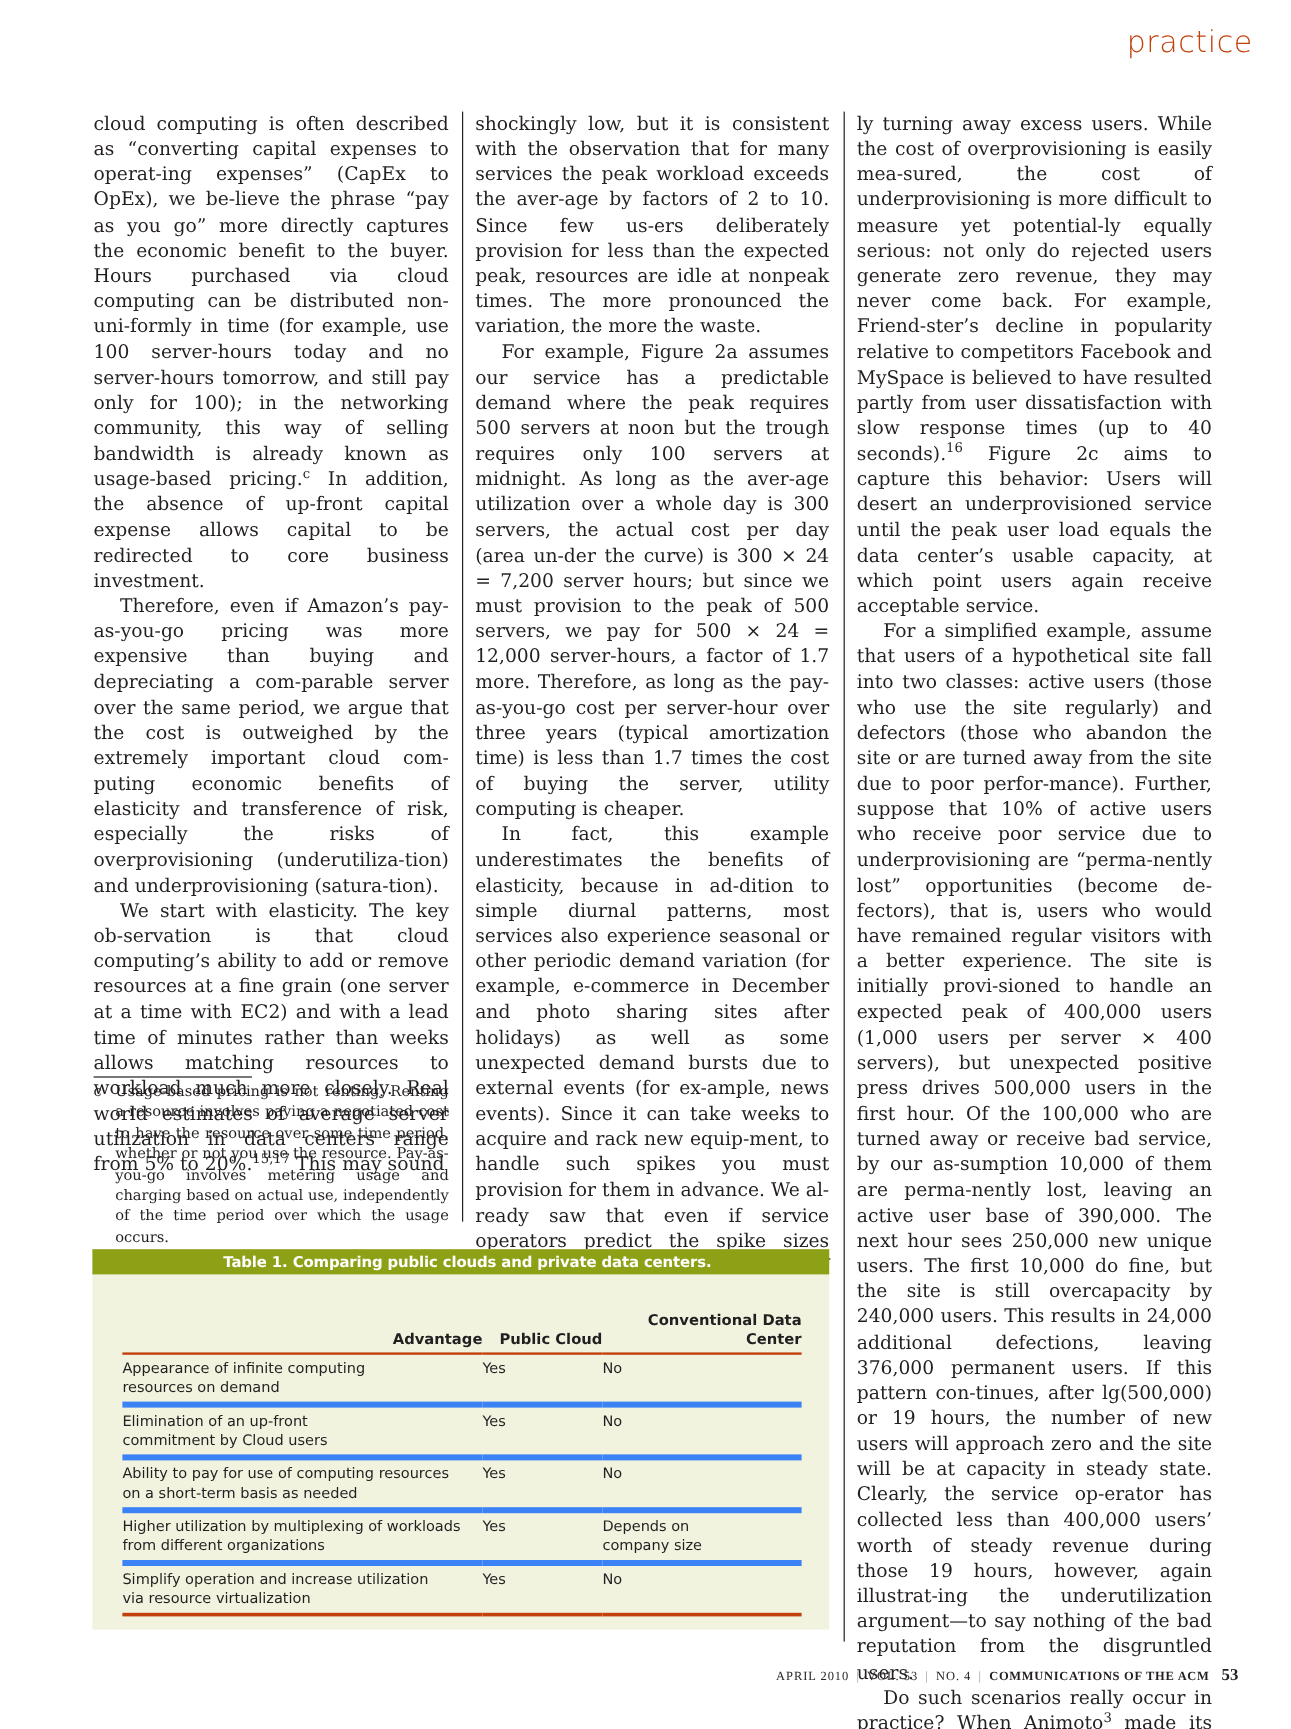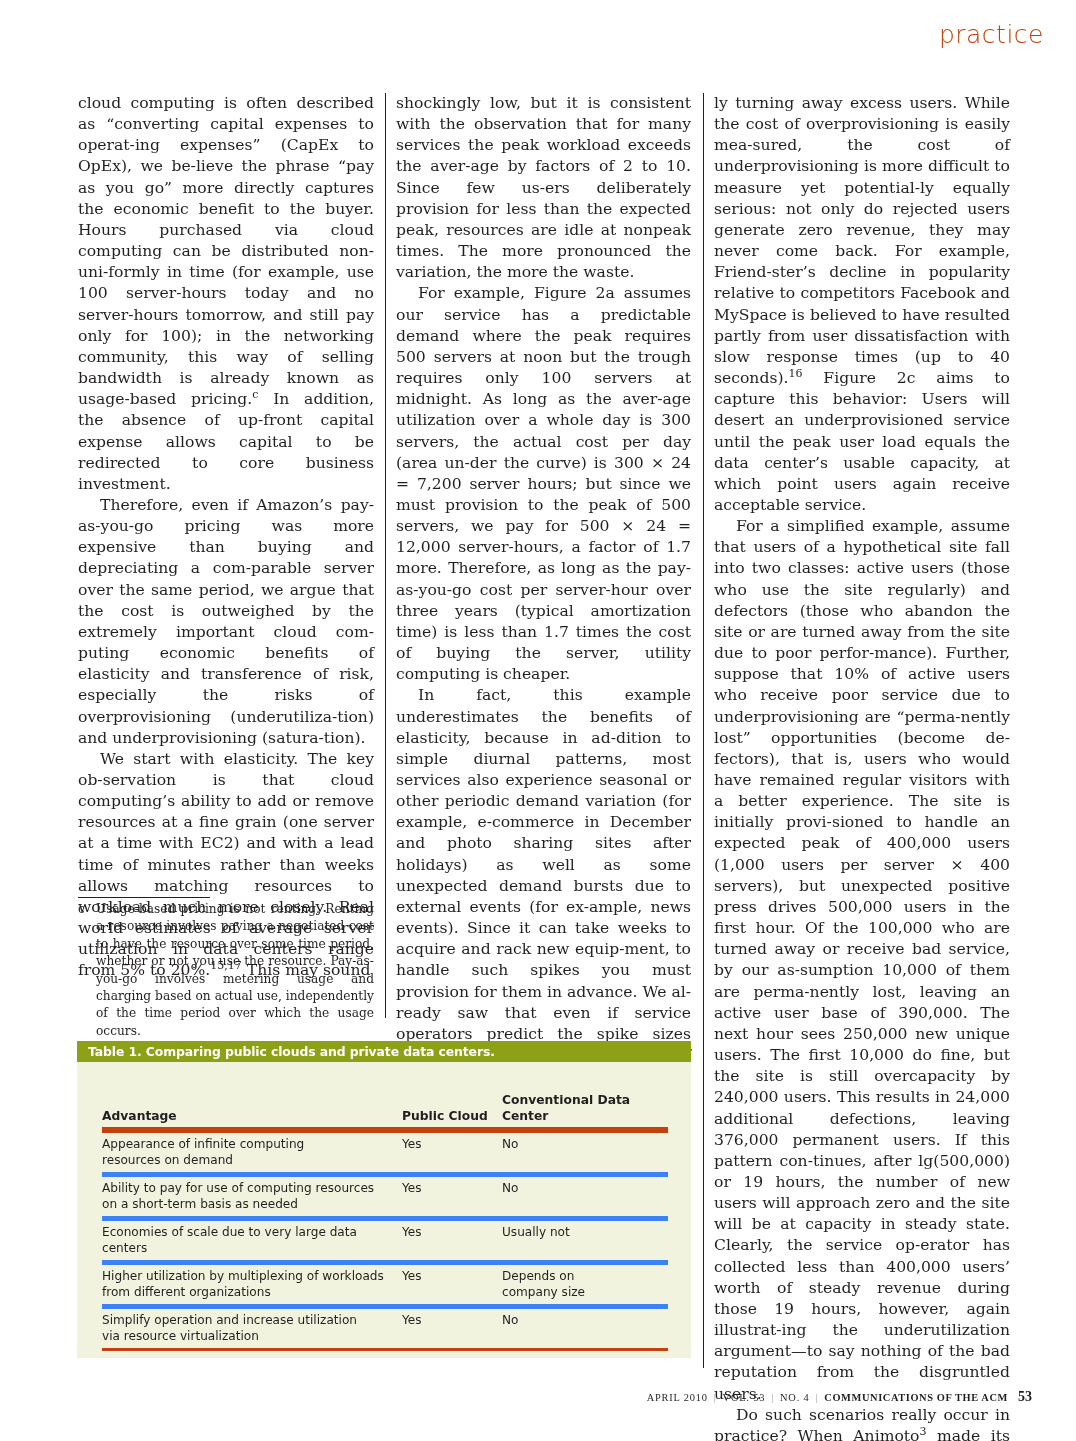--- a/index.html
+++ b/index.html
@@ -36,30 +36,31 @@
     .footnote .fn-text { margin-left: 18px; display: block; }
     .table-box {
       position: absolute; left: 77px; top: 1041px; width: 614px; height: 317px;
       background: #f1f3df;
     }
     .table-title {
       height: 21px; background: #8ea116; color: #ffffff;
       font-family: "DejaVu Sans", "Liberation Sans", sans-serif; font-weight: bold;
       font-size: 12.4px; line-height: 21px; padding-left: 11px;
       letter-spacing: -0.1px;
+      text-align: center;
     }
     table.cmp {
       position: absolute; left: 25px; top: 51px; width: 566px;
       border-collapse: collapse;
       font-family: "DejaVu Sans", "Liberation Sans", sans-serif;
       font-size: 12.1px; line-height: 16px; color: #231f20;
     }
     table.cmp th {
-      text-align: left; font-weight: bold; padding: 0 0 3px 0;
-      border-bottom: 6px solid #c2410c; vertical-align: bottom; font-size: 12.3px;
+      text-align: right; font-weight: bold; padding: 0 0 3px 0;
+      border-bottom: 2px solid #c2410c; vertical-align: bottom; font-size: 12.3px;
     }
     table.cmp td { padding: 3px 0 4px 0; vertical-align: top; border-bottom: 5px solid #3b82f6; }
     table.cmp tr:last-child td { border-bottom: 3px solid #c2410c; }
     table.cmp .c1 { width: 300px; margin-left: 48px; }
     table.cmp .c2 { width: 100px; }
     .adv-line { display: block; }
     .footer {
       position: absolute; right: 44px; top: 1389px;
       font-family: Liberation Serif, serif;
       font-size: 10.4px; color: #231f20; letter-spacing: 0.8px; white-space: nowrap;
@@ -116,39 +117,40 @@
           </td>
           <td>
             <span class="adv-line">Yes</span>
           </td>
           <td>
             <span class="adv-line">No</span>
           </td>
         </tr>
         <tr>
           <td>
-            <span class="adv-line">Ability to pay for use of computing resources</span>
-            <span class="adv-line">on a short-term basis as needed</span>
+            <span class="adv-line">Elimination of an up-front</span>
+            <span class="adv-line">commitment by Cloud users</span>
           </td>
           <td>
             <span class="adv-line">Yes</span>
           </td>
           <td>
             <span class="adv-line">No</span>
           </td>
         </tr>
         <tr>
           <td>
-            <span class="adv-line">Economies of scale due to very large data centers</span>
+            <span class="adv-line">Ability to pay for use of computing resources</span>
+            <span class="adv-line">on a short-term basis as needed</span>
           </td>
           <td>
             <span class="adv-line">Yes</span>
           </td>
           <td>
-            <span class="adv-line">Usually not</span>
+            <span class="adv-line">No</span>
           </td>
         </tr>
         <tr>
           <td>
             <span class="adv-line">Higher utilization by multiplexing of workloads</span>
             <span class="adv-line">from different organizations</span>
           </td>
           <td>
             <span class="adv-line">Yes</span>
           </td>

